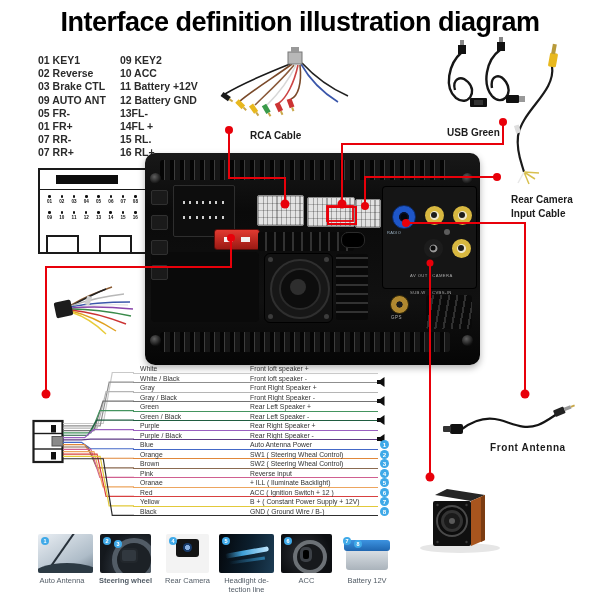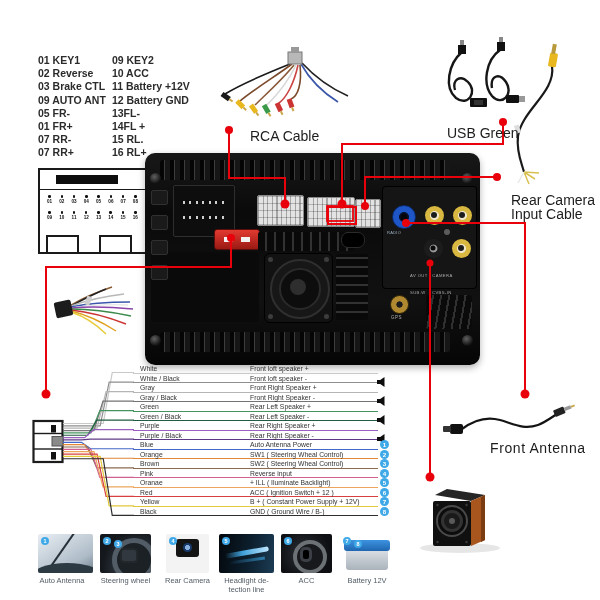--- a/index.html
+++ b/index.html
@@ -2,21 +2,21 @@
 <html><head>
 <meta charset="utf-8">
 <style>
   html,body{margin:0;padding:0;background:#fff}
   #stage{position:relative;width:600px;height:600px;background:#fff;overflow:hidden;
          font-family:"Liberation Sans","DejaVu Sans",sans-serif;color:#222}
   
   #title{position:absolute;top:7px;left:0;width:600px;text-align:center;
          font-size:27px;font-weight:700;color:#000;letter-spacing:-.5px}
   
-  #pinlist{position:absolute;left:38px;top:54px;display:flex;gap:6px;
+  #pinlist{position:absolute;left:38px;top:54px;display:flex;gap:14px;
            font-size:10.5px;font-weight:700;color:#2b2b2b;line-height:13.2px}
   #pinlist .col{display:flex;flex-direction:column}
   
   #iso{position:absolute;left:38px;top:168px;width:105px;height:82px;background:#fff;
        border:2px solid #1a1a1a}
   #iso .bar{position:absolute;left:16px;top:5px;width:62px;height:9px;background:#0d0d0d}
   #iso .divline{position:absolute;left:-1px;right:-1px;top:19px;border-top:1.6px solid #1a1a1a}
   .isorow{position:absolute;left:7px;right:7px;display:flex;justify-content:space-between}
   .isorow.r1{top:25px}.isorow.r2{top:41px}
   .isopin{display:flex;flex-direction:column;align-items:center;font-size:4.6px;font-weight:700;color:#111}
@@ -82,21 +82,21 @@
   .uventc{position:absolute;left:281px;top:142px;width:46px;height:34px;border-radius:3px;
           background:repeating-linear-gradient(100deg,#0a0a0a 0 6px,#303030 6px 8px)}
   
   .wrow{position:absolute;left:133px;width:245px;height:9.5px;font-size:6.8px;color:#333}
   .wrow .wname{position:absolute;left:7px;bottom:.5px;white-space:nowrap}
   .wrow .wfunc{position:absolute;left:117px;bottom:.5px;white-space:nowrap}
   .wbadge{position:absolute;width:9px;height:9px;border-radius:50%;background:#3fa9e8;color:#fff;
           font-size:6.2px;font-weight:700;text-align:center;line-height:9.5px}
   .wspk{position:absolute;width:11px;height:10px}
   
-  .cl{position:absolute;font-weight:400;font-size:14px;color:#1c1c1c;line-height:14px;white-space:nowrap}
+  .cl{position:absolute;font-weight:700;font-size:10px;color:#1c1c1c;line-height:14px;white-space:nowrap}
   #cl-sub{font-weight:400;font-size:14.5px;color:#222}
   #cl-radio{letter-spacing:.6px}
   
   .thumb{position:absolute;top:534px;height:39px;border-radius:2px;overflow:hidden}
   .tbadge{position:absolute;width:8px;height:8px;border-radius:50%;background:#3fa9e8;color:#fff;
           font-size:5.5px;font-weight:700;text-align:center;line-height:8.5px;z-index:3}
   .thumb-label{position:absolute;top:576px;width:84px;text-align:center;font-size:7.5px;
                line-height:9px;color:#525c66}
   .tk-auto-antenna{background:linear-gradient(150deg,#e9eef3,#aebcc8 70%,#6f7f8c)}
   .tk-auto-antenna:before{content:"";position:absolute;left:24px;top:-8px;width:2px;height:46px;
@@ -128,20 +128,21 @@
   .tk-battery:before{content:"";position:absolute;left:6px;top:14px;width:42px;height:22px;border-radius:3px;
                background:linear-gradient(180deg,#dfe4e9,#aab3bb)}
   .tk-battery:after{content:"";position:absolute;left:4px;top:6px;width:46px;height:11px;border-radius:3px;
                background:linear-gradient(180deg,#3d93e0,#1f66b0)}
 </style>
 </head>
 <body>
 
 <div id="stage">
 
+  <div id="title">Interface definition illustration diagram</div>
 
   <div id="pinlist">
     <div class="col" id="pl-left">
         <div>01 KEY1</div>
         <div>02 Reverse</div>
         <div>03 Brake CTL</div>
         <div>09 AUTO ANT</div>
         <div>05 FR-</div>
         <div>01 FR+</div>
         <div>07 RR-</div>
@@ -549,21 +550,21 @@
 
   <div id="thumbs">
       <div class="thumb tk-auto-antenna" style="left: 38px; width: 55px;"></div>
       <span class="tbadge" style="left: 41px; top: 537px;">1</span>
       <div class="thumb-label" style="left: 20px;">
         <div>Auto Antenna</div>
       </div>
       <div class="thumb tk-steering-wheel" style="left: 100px; width: 51px;"></div>
       <span class="tbadge" style="left: 103px; top: 537px;">2</span>
       <span class="tbadge" style="left: 114px; top: 540px;">3</span>
-      <div class="thumb-label" style="left: 83.5px;">
+      <div class="thumb-label" style="left: 83.5px; font-weight: bold;">
         <div>Steering wheel</div>
       </div>
       <div class="thumb tk-rear-camera" style="left: 166px; width: 43px;"></div>
       <span class="tbadge" style="left: 169px; top: 537px;">4</span>
       <div class="thumb-label" style="left: 145.5px;">
         <div>Rear Camera</div>
       </div>
       <div class="thumb tk-headlight" style="left: 219px; width: 55px;"></div>
       <span class="tbadge" style="left: 222px; top: 537px;">5</span>
       <div class="thumb-label" style="left: 204.5px;">

